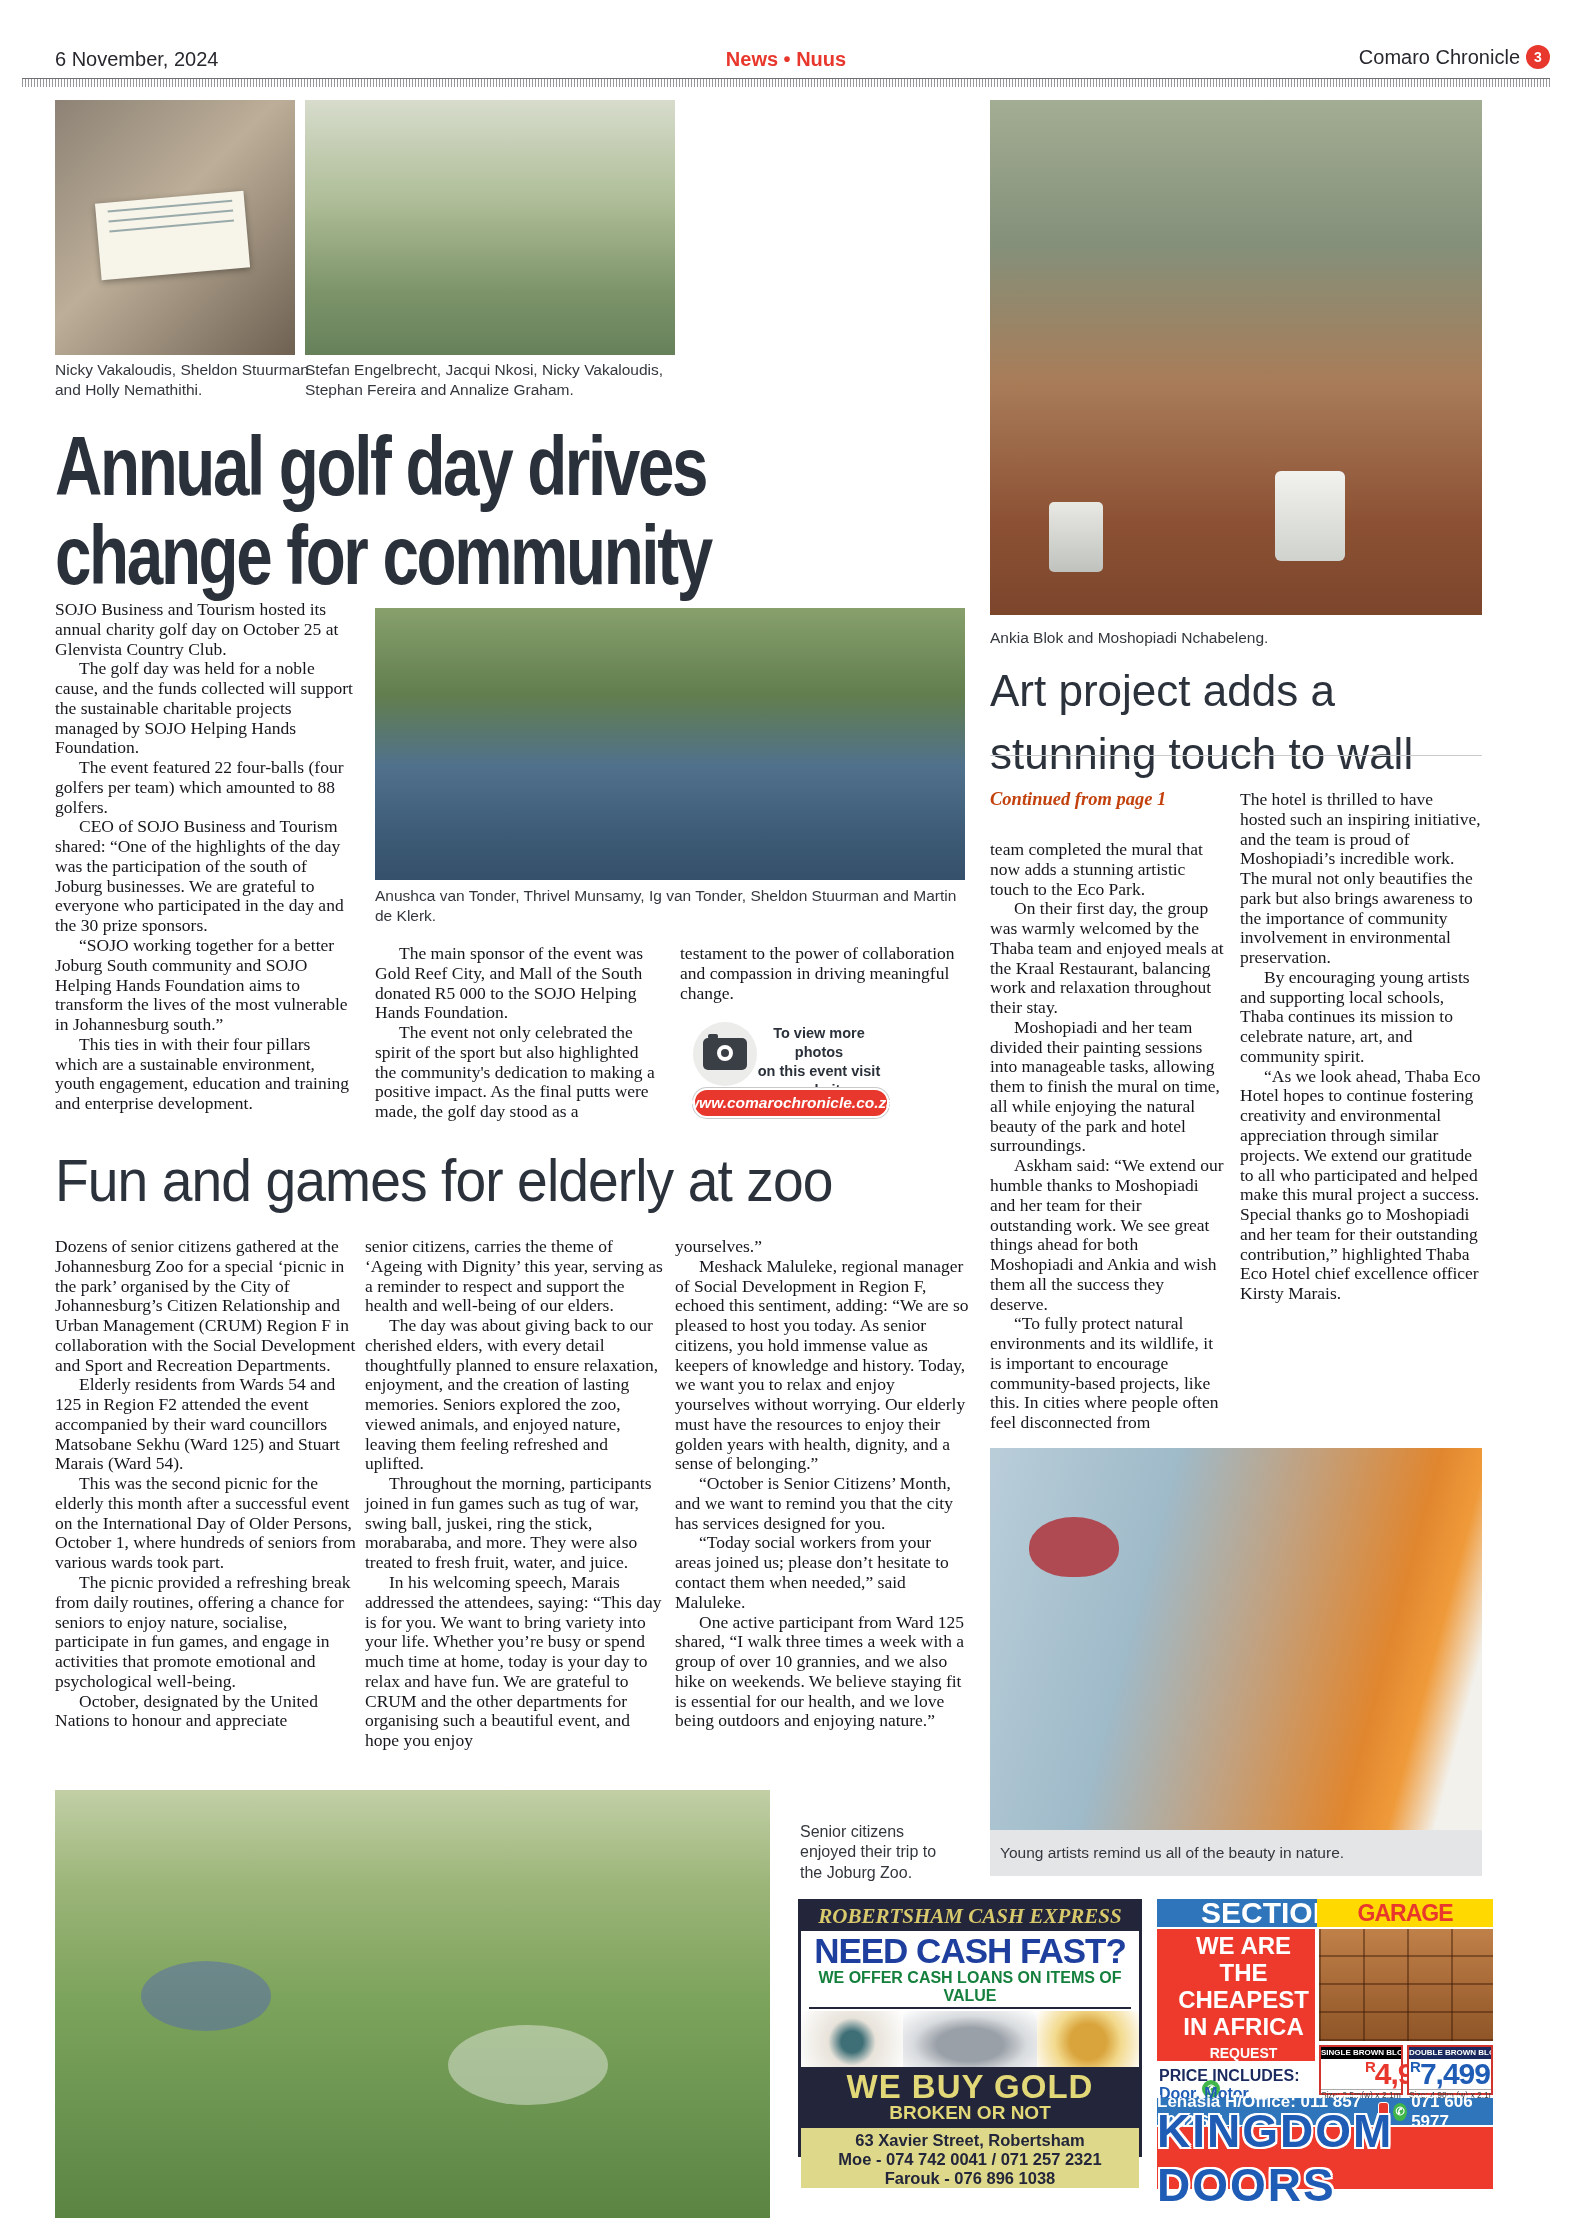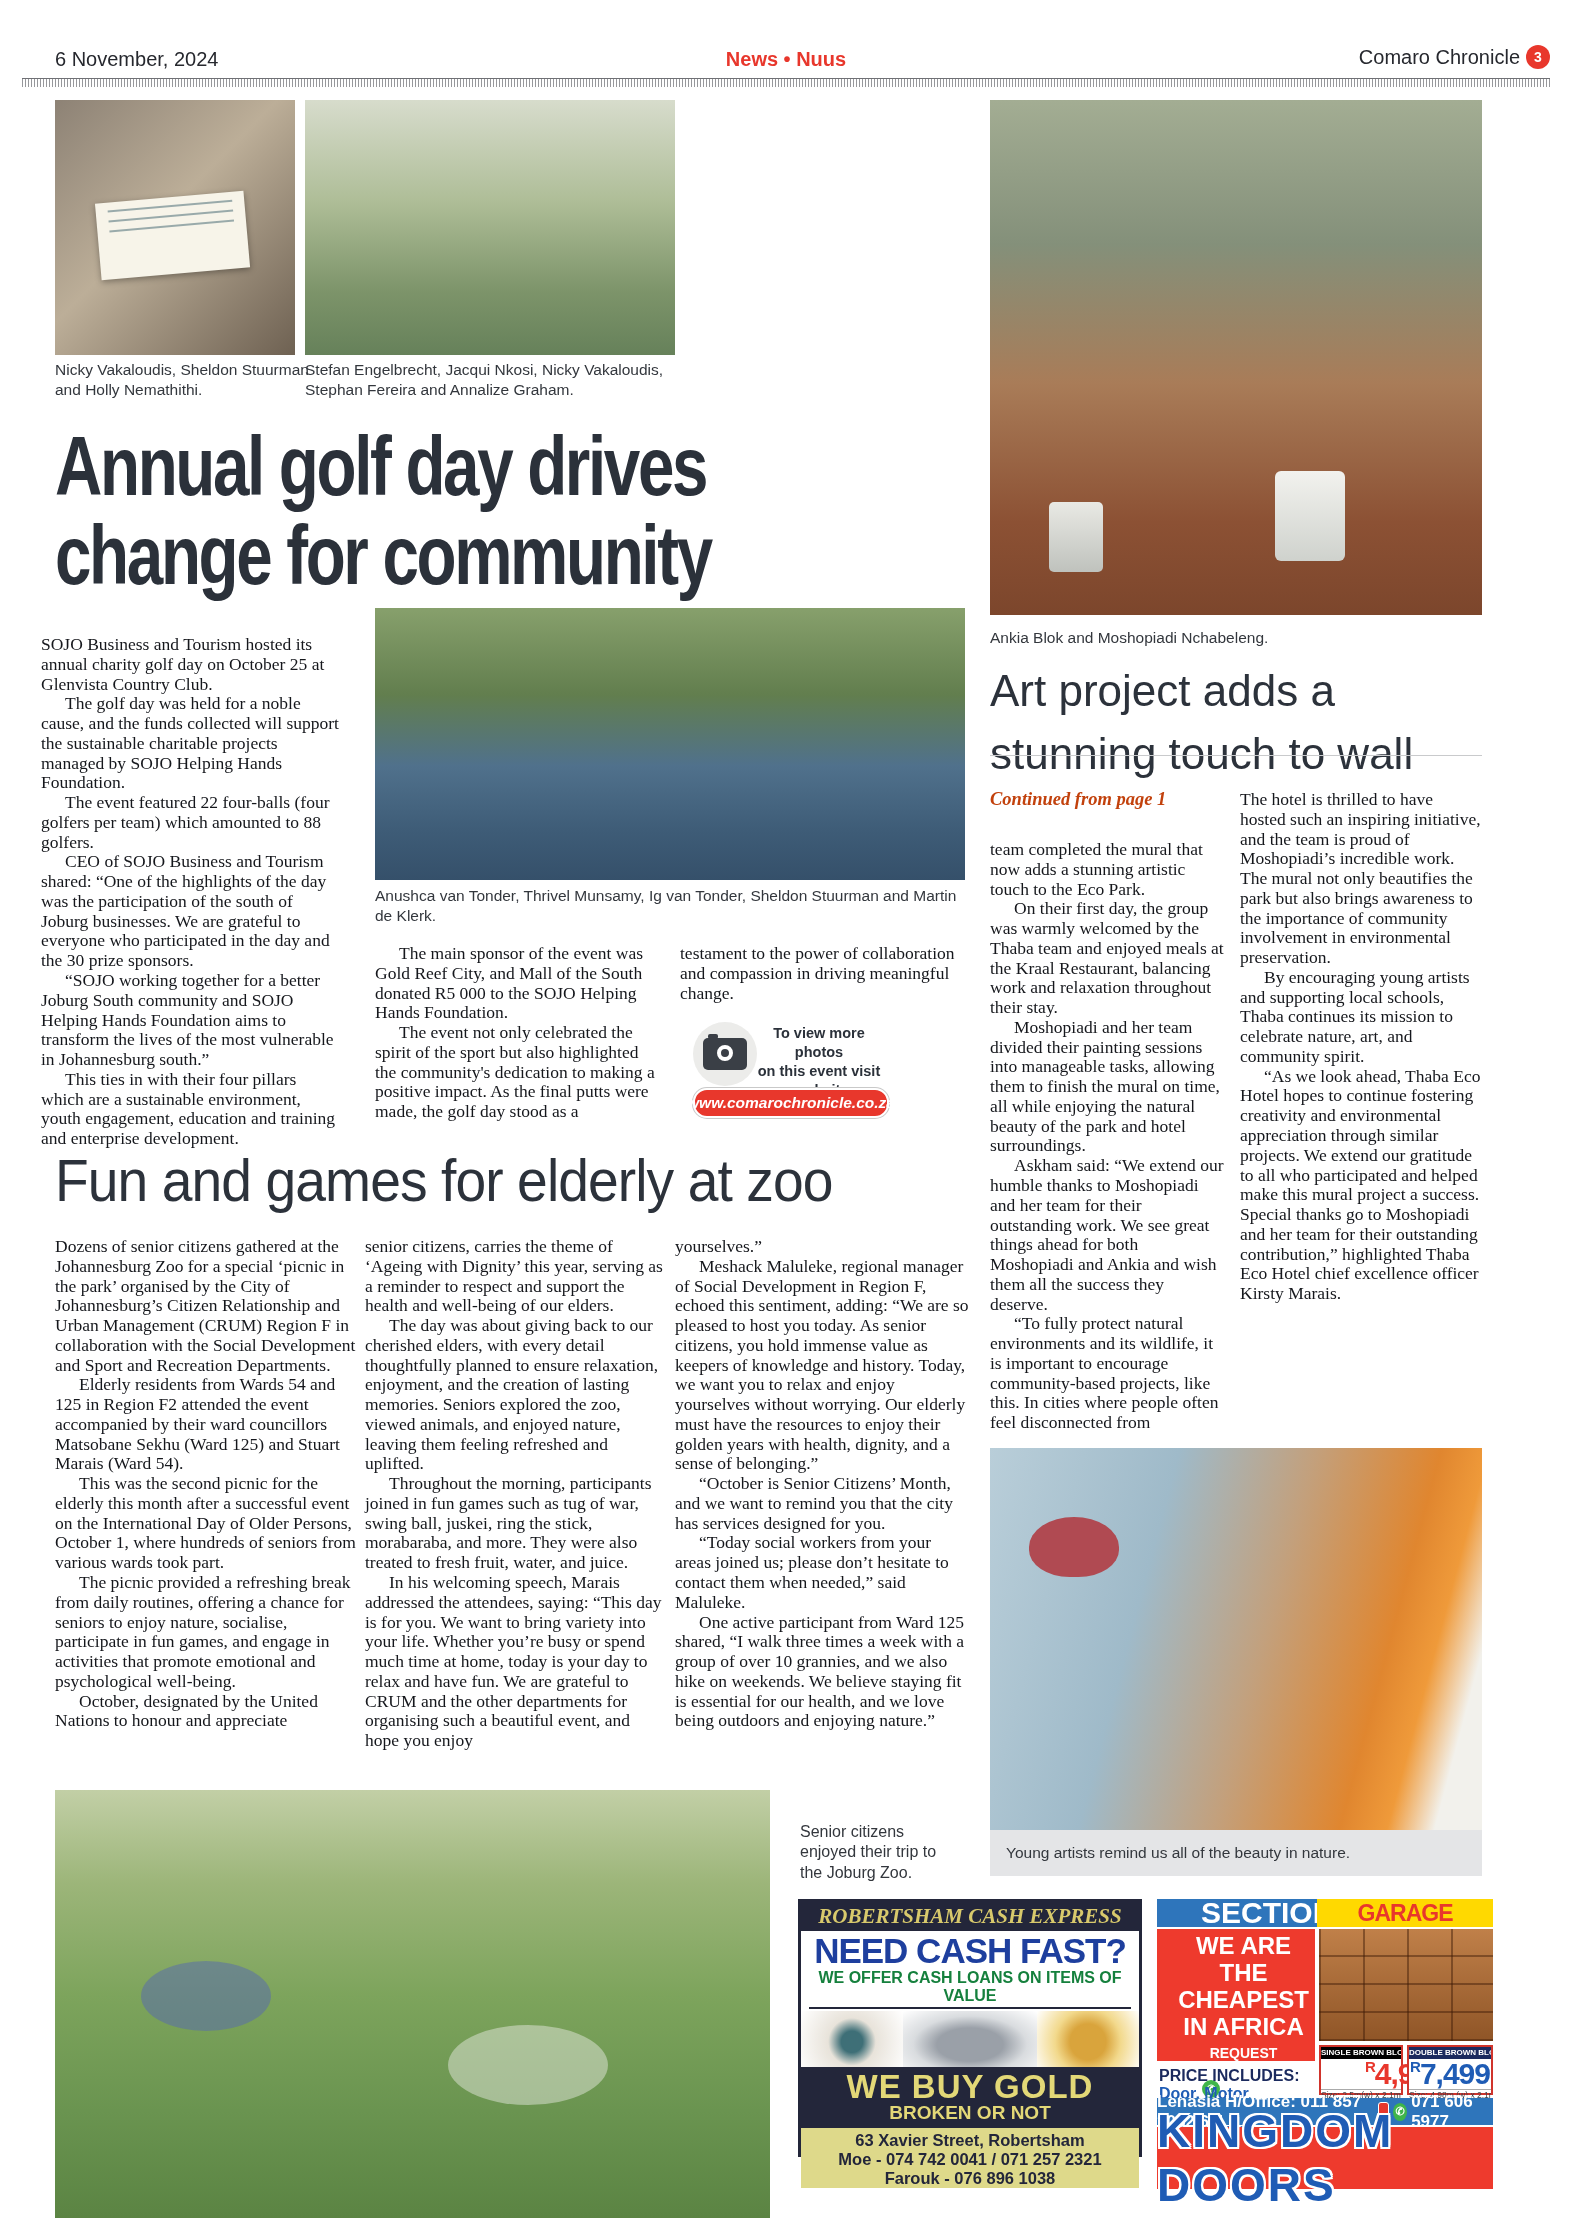--- a/index.html
+++ b/index.html
@@ -112,21 +112,21 @@
 
   <div class="abs caption" style="left:55px;top:360px;width:255px;">Nicky Vakaloudis, Sheldon Stuurman and Holly Nemathithi.</div>
   <div class="abs caption" style="left:305px;top:360px;width:380px;">Stefan Engelbrecht, Jacqui Nkosi, Nicky Vakaloudis, Stephan Fereira and Annalize Graham.</div>
   <div class="abs caption" style="left:990px;top:628px;width:492px;">Ankia Blok and Moshopiadi Nchabeleng.</div>
 
   <div class="abs" style="left:55px;top:422px;width:1050px;">
     <div class="h-golf"><span>Annual golf day drives</span><br>
     <span>change for community</span></div>
   </div>
 
-  <div class="abs col" style="left:41px;top:600px;width:302px;margin-top:35px;">
+  <div class="abs col" style="left:55px;top:600px;width:302px;">
     <p>SOJO Business and Tourism hosted its annual charity golf day on October 25 at Glenvista Country Club.</p>
     <p>The golf day was held for a noble cause, and the funds collected will support the sustainable charitable projects managed by SOJO Helping Hands Foundation.</p>
     <p>The event featured 22 four-balls (four golfers per team) which amounted to 88 golfers.</p>
     <p>CEO of SOJO Business and Tourism shared: “One of the highlights of the day was the participation of the south of Joburg businesses. We are grateful to everyone who participated in the day and the 30 prize sponsors.</p>
     <p>“SOJO working together for a better Joburg South community and SOJO Helping Hands Foundation aims to transform the lives of the most vulnerable in Johannesburg south.”</p>
     <p>This ties in with their four pillars which are a sustainable environment, youth engagement, education and training and enterprise development.</p>
   </div>
 
   <div class="abs photo" style="left:375px;top:608px;width:590px;height:272px;background:linear-gradient(180deg,#87a06c 0%,#627e4e 32%,#50718c 58%,#3e5c77 82%,#35506a 100%);"></div>
   <div class="abs caption" style="left:375px;top:886px;width:590px;">Anushca van Tonder, Thrivel Munsamy, Ig van Tonder, Sheldon Stuurman and Martin de Klerk.</div>
@@ -193,21 +193,21 @@
   <div class="abs col" style="left:1240px;top:790px;width:242px;">
     <p>The hotel is thrilled to have hosted such an inspiring initiative, and the team is proud of Moshopiadi’s incredible work. The mural not only beautifies the park but also brings awareness to the importance of community involvement in environmental preservation.</p>
     <p>By encouraging young artists and supporting local schools, Thaba continues its mission to celebrate nature, art, and community spirit.</p>
     <p>“As we look ahead, Thaba Eco Hotel hopes to continue fostering creativity and environmental appreciation through similar projects. We extend our gratitude to all who participated and helped make this mural project a success. Special thanks go to Moshopiadi and her team for their outstanding contribution,” highlighted Thaba Eco Hotel chief excellence officer Kirsty Marais.</p>
   </div>
 
   <div class="abs photo" style="left:990px;top:1448px;width:492px;height:382px;background:linear-gradient(105deg,#b9ced9 0%,#9fbac9 32%,#c3a07c 55%,#e0862f 76%,#ef9a3a 84%,#f2f1ec 92%);">
     <div class="abs" style="left:8%;top:18%;width:90px;height:60px;border-radius:50% 50% 45% 45%;background:#b04a52;"></div>
   </div>
   <div class="abs graybar" style="left:990px;top:1830px;width:492px;height:46px;">
-    <div class="caption" style="padding-left:16px;">Young artists remind us all of the beauty in nature.</div>
+    <div class="caption" style="padding-left:10px;">Young artists remind us all of the beauty in nature.</div>
   </div>
 
   <div class="abs photo" style="left:55px;top:1790px;width:715px;height:428px;background:linear-gradient(180deg,#c2cfa6 0%,#9cb579 22%,#7da45c 48%,#6a9450 75%,#5b8443 100%);">
     <div class="abs" style="left:12%;top:40%;width:130px;height:70px;border-radius:50%;background:rgba(90,110,170,.55);"></div>
     <div class="abs" style="left:55%;top:55%;width:160px;height:80px;border-radius:50%;background:rgba(240,240,235,.45);"></div>
   </div>
   <div class="abs caption" style="left:800px;top:1822px;width:160px;font-size:16px;">Senior citizens enjoyed their trip to the Joburg Zoo.</div>
 
   <div class="abs rob" style="left:798px;top:1899px;width:344px;height:258px;">
     <div class="rob-head">ROBERTSHAM CASH EXPRESS</div>

